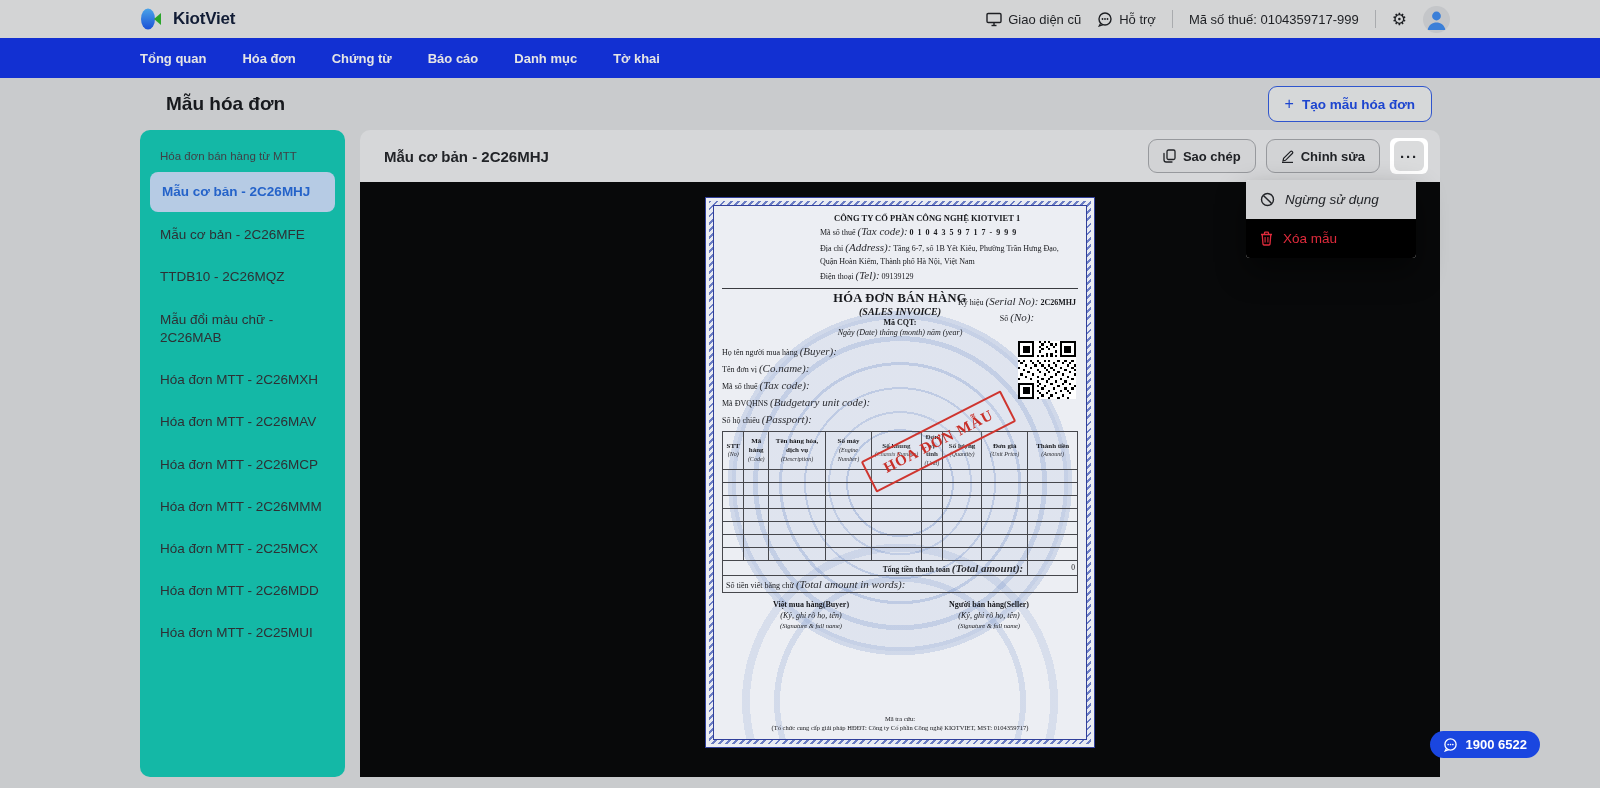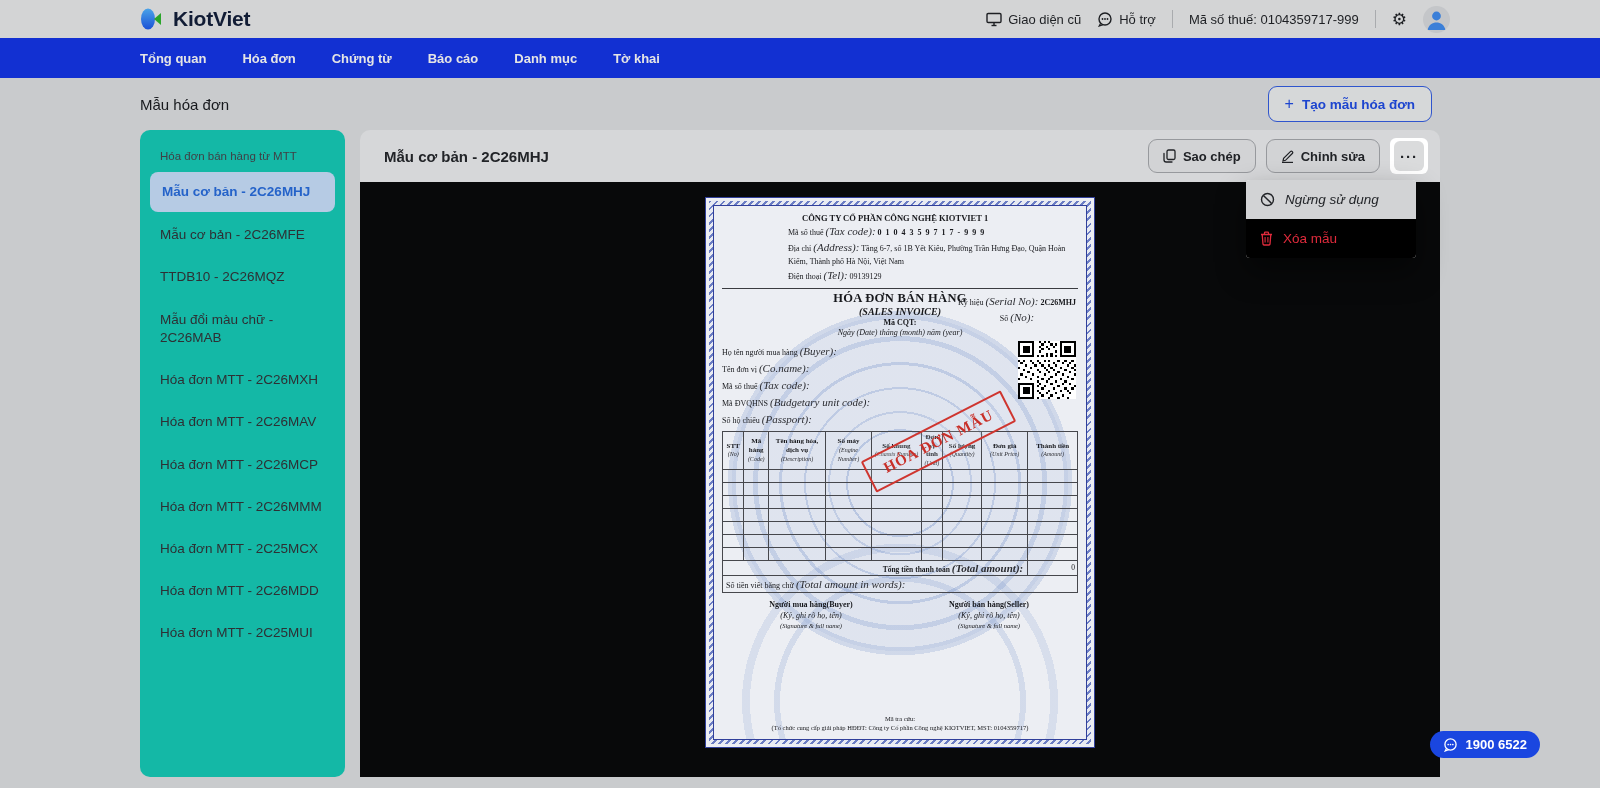--- a/index.html
+++ b/index.html
@@ -1,35 +1,35 @@
 <!DOCTYPE html>
 <html><head>
 <meta charset="utf-8">
 <style>
   * { margin:0; padding:0; box-sizing:border-box; }
   html,body { width:1600px; height:788px; overflow:hidden; font-family:"Liberation Sans", sans-serif; background:#c9cbcd; }
 
   
   .topbar { height:38px; background:#d3d4d5; display:flex; align-items:center; padding:0 150px 0 140px; }
   .brand { display:flex; align-items:center; gap:7px; }
-  .brand-name { font-size:21px; font-weight:bold; color:#111c35; letter-spacing:-0.2px; }
+  .brand-name { font-size:17px; font-weight:bold; color:#111c35; letter-spacing:-0.2px; }
   .topbar-right { margin-left:auto; display:flex; align-items:center; gap:16px; }
   .top-item { display:flex; align-items:center; gap:6px; font-size:13px; color:#1d1f23; cursor:pointer; }
   .v-div { width:1px; height:18px; background:#a9abae; }
   .tax-text { font-size:13px; color:#1d1f23; }
   .gear { font-size:17px; color:#1d1f23; cursor:pointer; }
   .avatar { width:27px; height:27px; border-radius:50%; background:#c4c6c9; display:flex; align-items:center; justify-content:center; overflow:hidden; cursor:pointer; }
 
   
   .navbar { height:40px; background:#1230d2; display:flex; align-items:center; gap:36px; padding:0 140px; }
   .nav-link { color:#e5e5e5; font-size:13px; font-weight:bold; cursor:pointer; white-space:nowrap; }
 
   
   .page-head { height:52px; display:flex; align-items:center; padding:0 168px 0 140px; }
-  .page-title { font-size:15px; font-weight:normal; color:#17191d; }
+  .page-title { font-size:19px; font-weight:bold; color:#17191d;margin-left:26px; }
   .create-btn { margin-left:auto; display:inline-flex; align-items:center; gap:8px; height:36px; padding:0 16px;
     border:1px solid #2f55cd; border-radius:9px; background:rgba(255,255,255,.25); color:#1d45cf;
     font-size:13.5px; font-weight:bold; cursor:pointer; }
   .plus-glyph { font-size:16px; font-weight:normal; line-height:1; }
 
   
   .content { position:absolute; top:130px; left:140px; right:160px; bottom:11px; display:flex; gap:15px; }
 
   .sidebar { width:205px; background:#14b8a6; border-radius:10px; overflow:hidden; display:flex; flex-direction:column; }
   .group-label { font-size:11.5px; color:#3f4146; padding:20px 20px 8px; }
@@ -64,21 +64,21 @@
     background:
       radial-gradient(circle at 50% 52%, rgba(110,140,200,.10) 0 168px, rgba(0,0,0,0) 168px),
       radial-gradient(circle at 50% 52%, rgba(0,0,0,0) 0 52px, rgba(96,130,195,.30) 52px 54px, rgba(0,0,0,0) 54px 70px,
         rgba(96,130,195,.24) 70px 72px, rgba(0,0,0,0) 72px 94px, rgba(96,130,195,.26) 94px 96px, rgba(0,0,0,0) 96px 118px,
         rgba(96,130,195,.26) 118px 121px, rgba(0,0,0,0) 121px 142px, rgba(96,130,195,.22) 142px 147px, rgba(0,0,0,0) 147px 164px,
         rgba(96,130,195,.20) 164px 172px, rgba(0,0,0,0) 172px),
       radial-gradient(circle at 50% 93%, rgba(0,0,0,0) 0 120px, rgba(96,130,195,.18) 120px 126px, rgba(0,0,0,0) 126px 150px,
         rgba(96,130,195,.15) 150px 158px, rgba(0,0,0,0) 158px); }
   .inv-z { position:relative; z-index:1; }
 
-  .inv-company { margin-left:66px; font-size:8px; line-height:1.45; }
+  .inv-company { margin-left:98px; font-size:8px; line-height:1.45; }
   .inv-co-name { font-weight:bold; font-size:8.5px; margin-left:14px; }
   .en { font-style:italic; font-size:11px; color:#2a2b30; }
   .tax-val { font-weight:bold; letter-spacing:1px; }
   .inv-hr { border-top:1px solid #3a3b40; margin:4px 0 2px; }
 
   .inv-titlerow { position:relative; text-align:center; min-height:50px; }
   .inv-title { font-size:12.5px; font-weight:bold; letter-spacing:.3px; }
   .inv-sub { font-size:10px; font-weight:bold; font-style:italic; }
   .inv-mcqt { font-size:8px; font-weight:bold; margin-top:1px; }
   .inv-date { font-size:8px; font-style:italic; margin-top:1px; }
@@ -395,21 +395,21 @@
                     <td class="total-val">0</td>
                   </tr>
                 </tbody>
               </table>
               <div class="inv-words">
                 <span>Số tiền viết bằng chữ</span> <span class="en">(Total amount in words):</span>
               </div>
 
               <div class="inv-signs">
                 <div class="sign-col">
-                  <div class="sign-name">Người mua hàng(Buyer)</div>
+                  <div class="sign-name">Việt mua hàng(Buyer)</div>
                   <div class="sign-note">(Ký, ghi rõ họ, tên)</div>
                   <div class="sign-note2">(Signature &amp; full name)</div>
                 </div>
                 <div class="sign-col">
                   <div class="sign-name">Người bán hàng(Seller)</div>
                   <div class="sign-note">(Ký, ghi rõ họ, tên)</div>
                   <div class="sign-note2">(Signature &amp; full name)</div>
                 </div>
               </div>
             </div>

